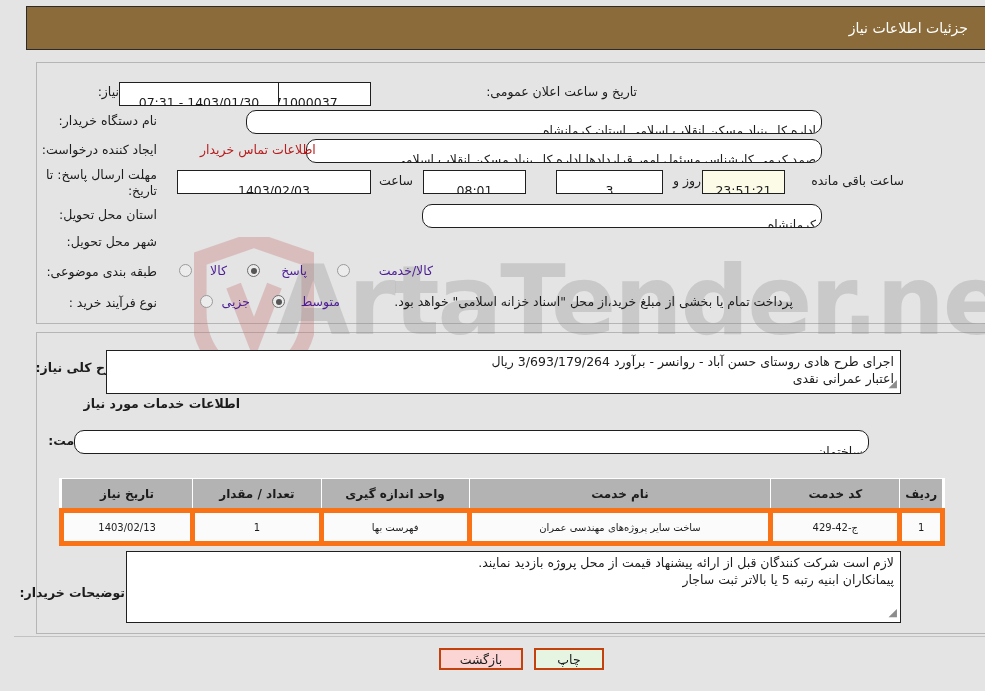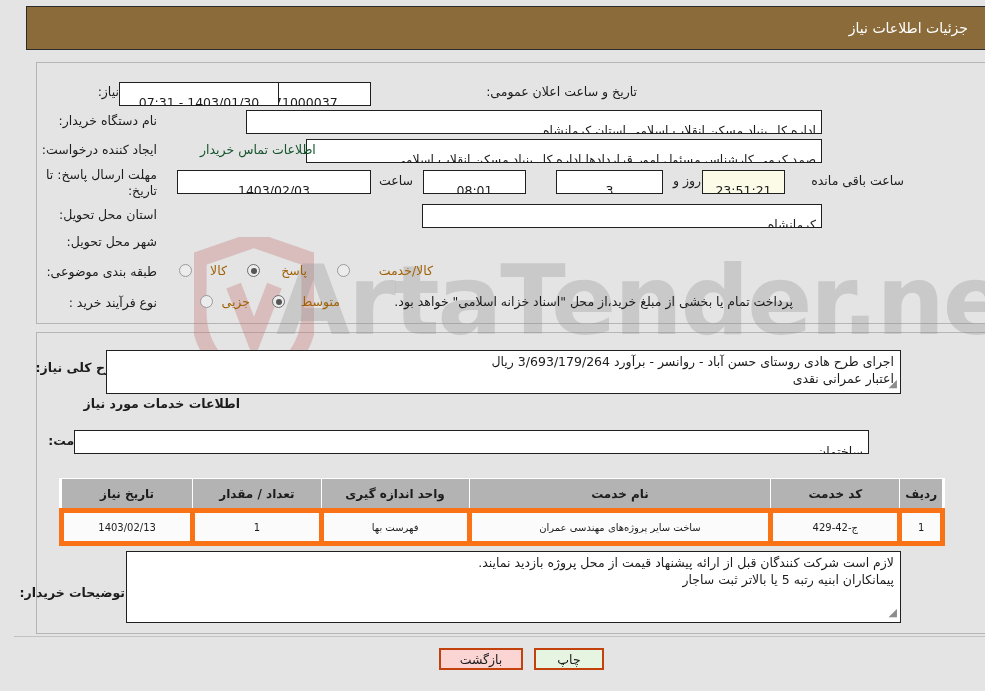--- a/index.html
+++ b/index.html
@@ -91,26 +91,26 @@
     font-size: 12.5px;
     color: #1c1c1c;
     line-height: 18px;
     padding: 11px 5px;
     white-space: nowrap;
     overflow: hidden;
     font-family: "DejaVu Sans", sans-serif;
     z-index: 6;
   }
   .fld.center { text-align: center; }
-  .fld.right  { text-align: right; }
+  .fld.right  { text-align: right; border-radius: 10px; }
   .fld.yellow { background: #fbfbe8; }
 
   .link {
     position: absolute;
-    color: #14532d;
+    color: #b91c1c;
     font-size: 12.5px;
     text-decoration: none;
     cursor: pointer;
     font-family: "DejaVu Sans", sans-serif;
     z-index: 7;
     white-space: nowrap;
   }
 
   .plain {
     position: absolute;
@@ -136,21 +136,21 @@
     content: "";
     position: absolute;
     left: 2.5px; top: 2.5px;
     width: 6px; height: 6px;
     border-radius: 50%;
     background: #555;
   }
   .rlabel {
     position: absolute;
     font-size: 12.5px;
-    color: #a16207;
+    color: #4c1d95;
     white-space: nowrap;
     font-family: "DejaVu Sans", sans-serif;
     z-index: 6;
   }
 
   
   .ta {
     position: absolute;
     background: #ffffff;
     border: 1px solid #1f1f1f;

